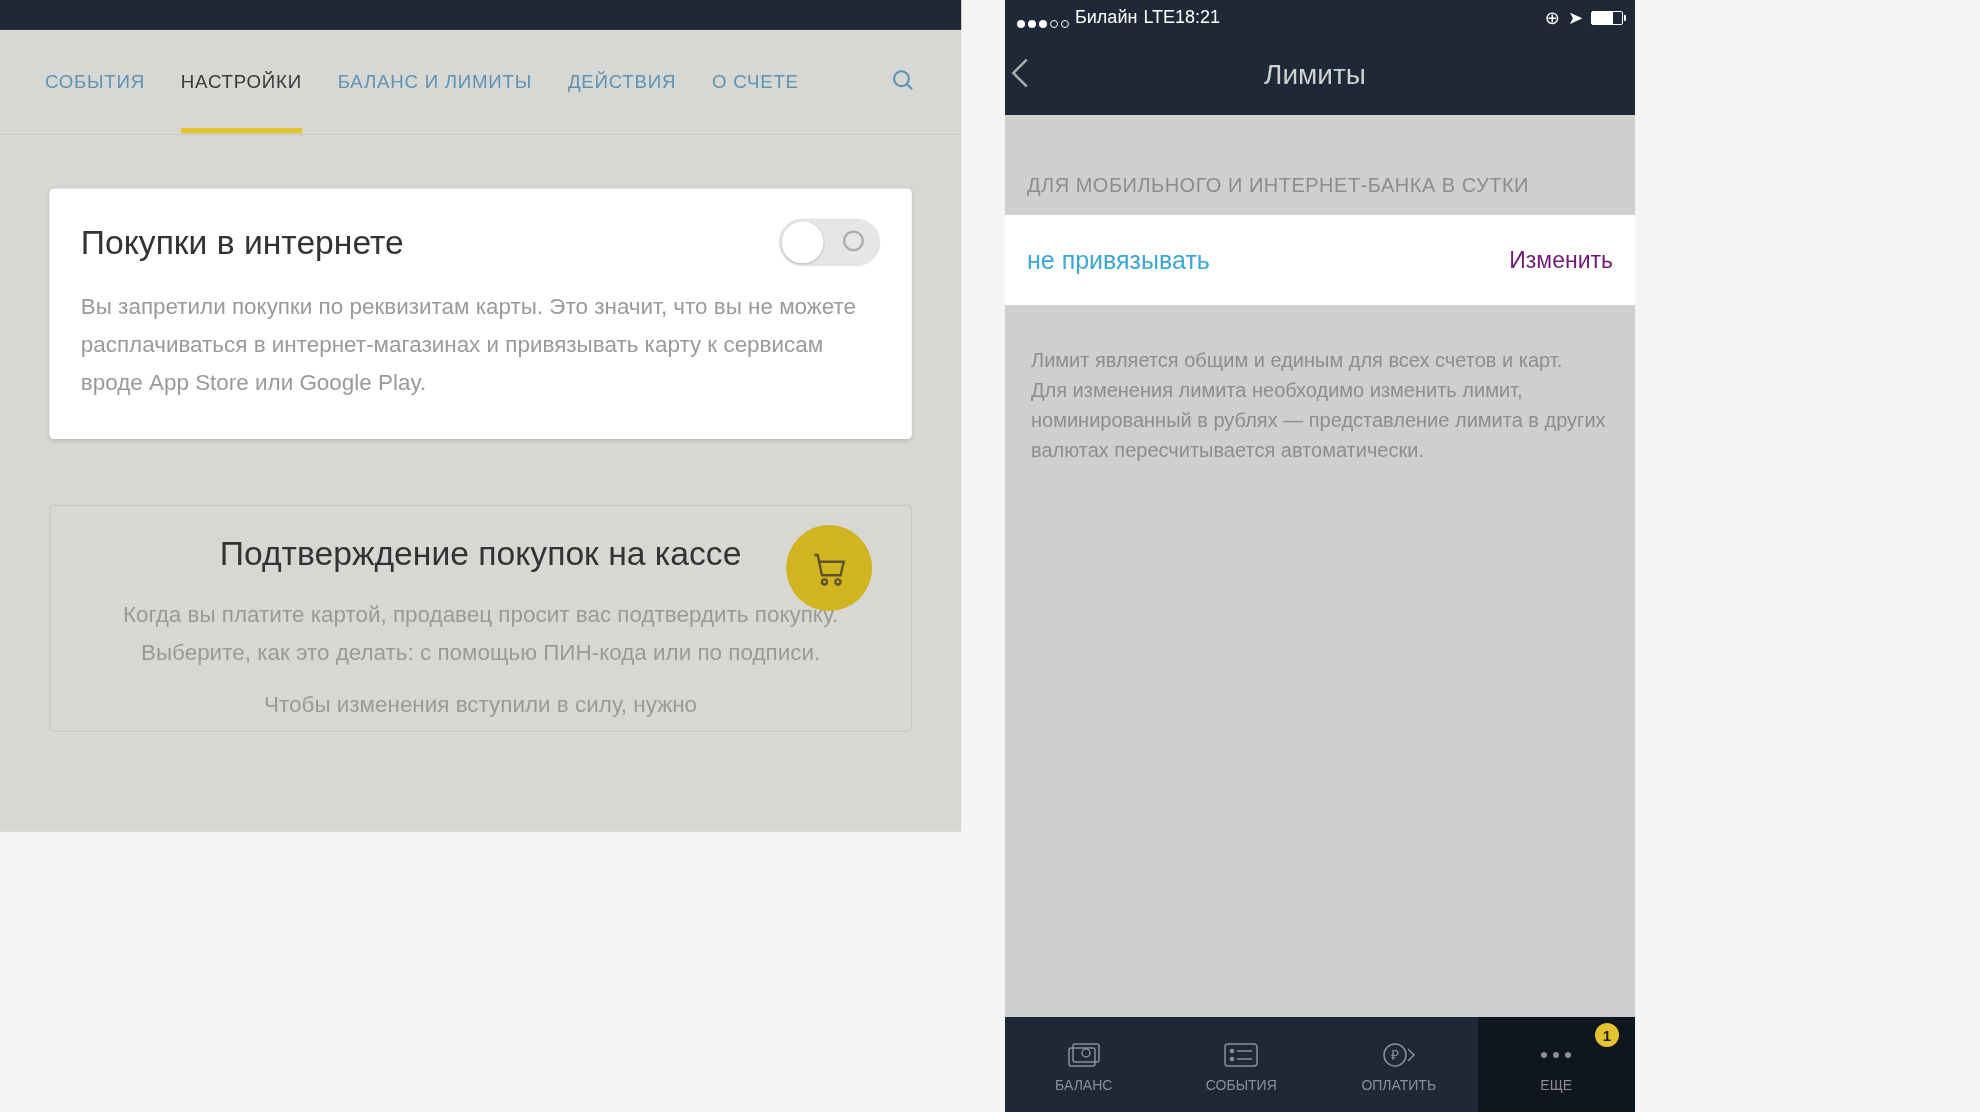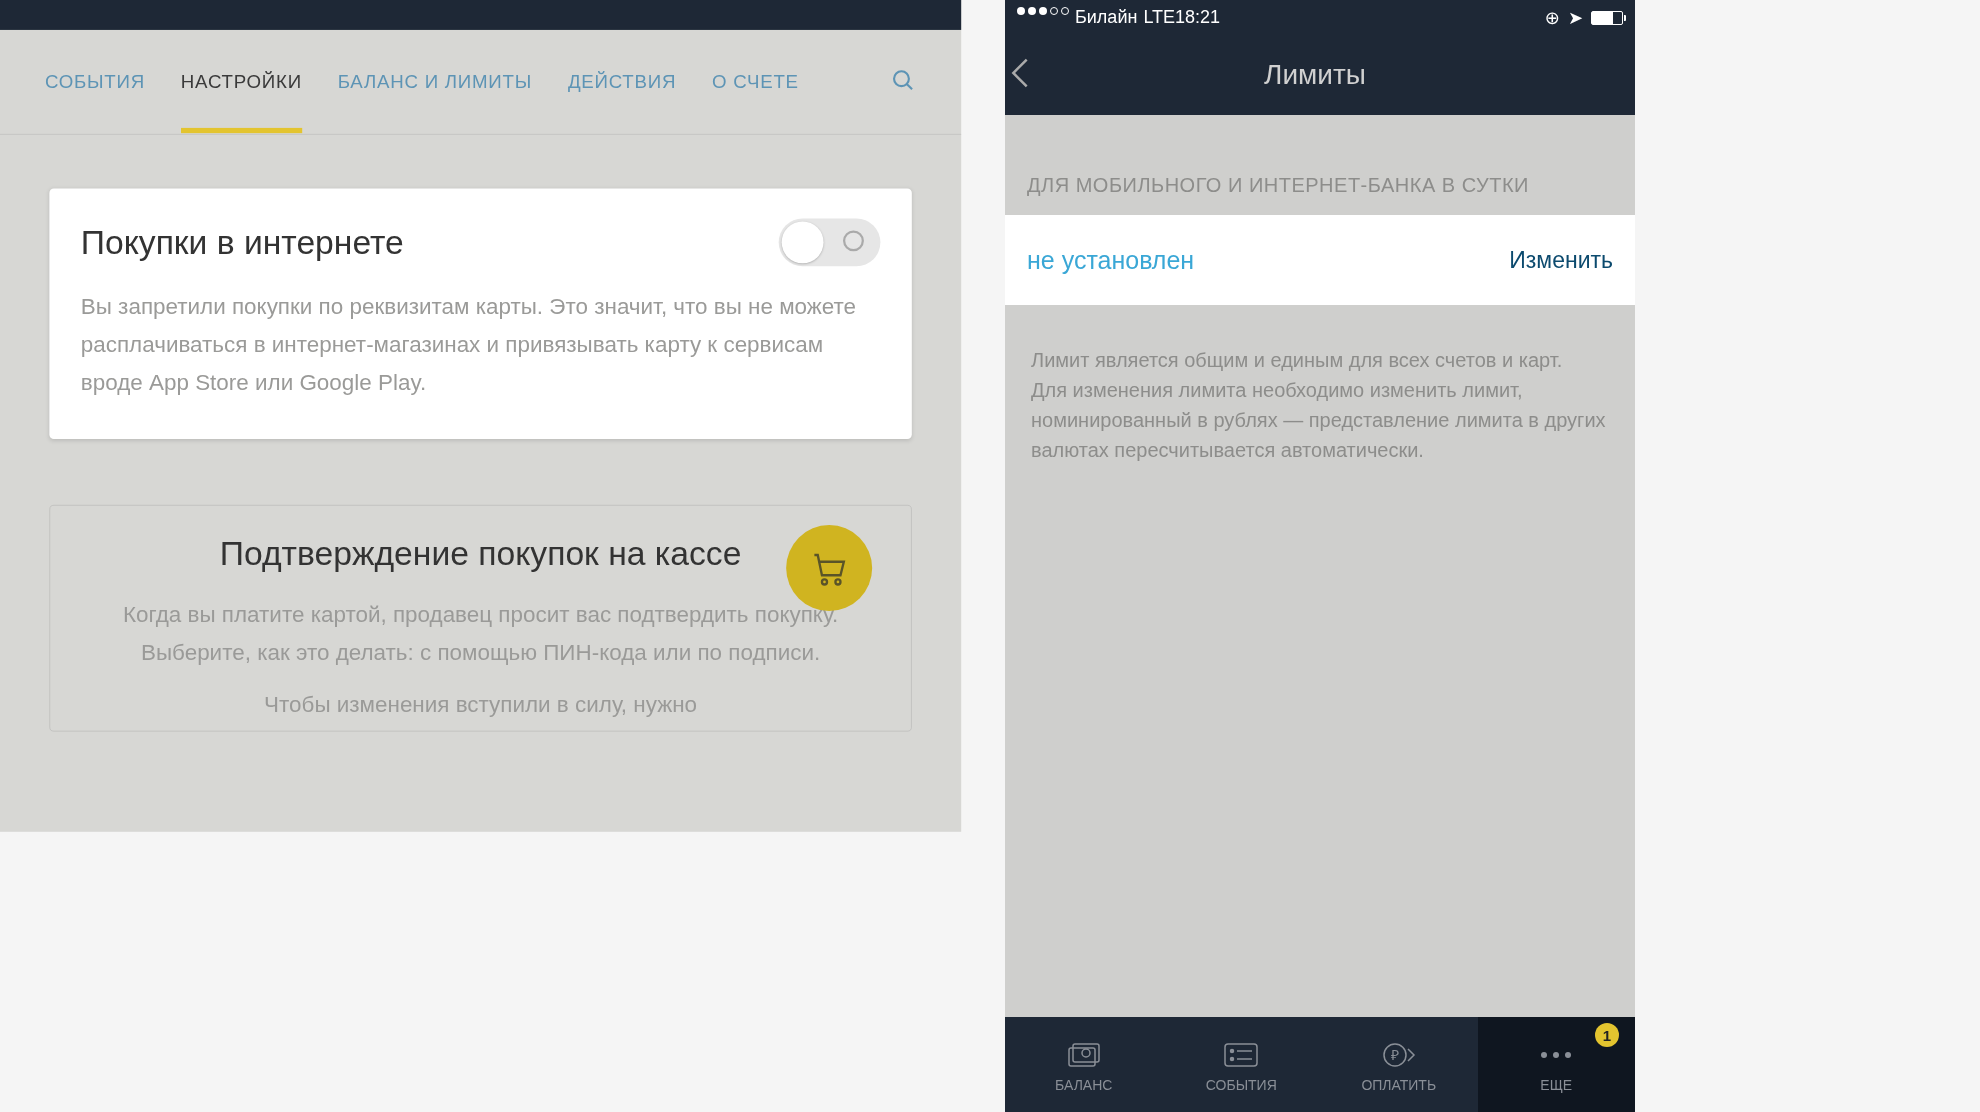--- a/index.html
+++ b/index.html
@@ -26,38 +26,38 @@
 .card-desc { font-size: 30px; line-height: 1.7; color: #9a9a98; font-weight: 300; }
 
 .card2 { background: #d7d7d4; border: 1px solid #bcbcba; border-radius: 6px; padding: 38px 50px 10px; position: relative; text-align: center; }
 .card2-title { font-size: 45px; font-weight: 300; color: #333; margin-bottom: 30px; }
 .card2-desc { font-size: 30px; line-height: 1.7; color: #9a9a98; font-weight: 300; }
 .cart-badge { position: absolute; right: 52px; top: 26px; width: 115px; height: 115px; background: #d0b420; border-radius: 50%; display: flex; align-items: center; justify-content: center; }
 
 
 .right-phone { width: 630px; height: 1112px; background: #cfcfcd; position: relative; margin-left: -310px; }
 .status-bar { height: 35px; background: #1e2836; color: #fff; display: flex; align-items: center; padding: 0 12px; font-size: 18px; }
-.status-left { display: flex; align-items: flex-start; gap: 6px; }
+.status-left { display: flex; align-items: flex-end; gap: 6px; }
 .dots { display: flex; gap: 3px; }
 .dot { width: 8px; height: 8px; border-radius: 50%; background: #fff; }
 .dot.empty { background: transparent; border: 1px solid #fff; }
 .status-center { flex: 1; }
 .status-right { display: flex; align-items: center; gap: 8px; }
 .battery { width: 32px; height: 14px; border: 1px solid #fff; border-radius: 2px; position: relative; }
 .battery::after { content:""; position:absolute; right:-4px; top:3px; width:2px; height:6px; background:#fff; border-radius:0 1px 1px 0; }
 .battery-fill { width: 70%; height: 100%; background: #fff; }
 
 .nav-bar { height: 80px; background: #1e2836; display: flex; align-items: center; padding: 0 5px; }
 .back-btn { color: #999; cursor: pointer; }
 .nav-title { flex: 1; text-align: center; color: #d0d0d0; font-size: 28px; font-weight: 300; margin-left: -30px; }
 
 .section-header { padding: 56px 22px 16px; font-size: 20px; color: #8d8d8b; letter-spacing: 0.5px; line-height: 1.4; }
 .limit-row { background: #fff; height: 90px; display: flex; align-items: center; padding: 0 22px; justify-content: space-between; }
 .limit-value { color: #3aa7d6; font-size: 25px; }
-.limit-action { color: #0c4a6e; font-size: 23px; }
+.limit-action { color: #701a75; font-size: 23px; }
 .section-footer { padding: 40px 26px; font-size: 20px; color: #8d8d8b; line-height: 1.5; }
 
 .tab-bar { position: absolute; bottom: 0; left: 0; right: 0; height: 95px; background: #1e2836; display: flex; }
 .tab-item { flex: 1; display: flex; flex-direction: column; align-items: center; justify-content: center; gap: 4px; color: #8a8f97; font-size: 14px; cursor: pointer; position: relative; }
 .tab-item.active { background: #0f1620; }
 .tab-icon { height: 36px; display: flex; align-items: center; justify-content: center; }
 .badge { position: absolute; top: 6px; right: 16px; width: 24px; height: 24px; background: #e3c42f; color: #222; border-radius: 50%; display: flex; align-items: center; justify-content: center; font-size: 15px; font-weight: 600; }
 </style>
 </head>
 <body>
@@ -133,21 +133,21 @@
       <svg width="20" height="34" viewBox="0 0 12 20" fill="none" stroke="#aaa" stroke-width="1.5">
           <path d="M10 2 L2 10 L10 18"></path>
         </svg>
     </div>
     <div class="nav-title">Лимиты</div>
   </div>
 
   <div class="section-header">ДЛЯ МОБИЛЬНОГО И ИНТЕРНЕТ-БАНКА В СУТКИ</div>
 
   <div class="limit-row">
-    <span class="limit-value">не установлен</span>
+    <span class="limit-value">не привязывать</span>
     <span class="limit-action">Изменить</span>
   </div>
 
   <div class="section-footer" style="white-space:pre-line">Лимит является общим и единым для всех счетов и карт.
 Для изменения лимита необходимо изменить лимит, номинированный в рублях — представление лимита в других валютах пересчитывается автоматически.</div>
 
   <div class="tab-bar">
     <div class="tab-item">
       <div class="tab-icon">
         <svg width="40" height="30" viewBox="0 0 40 30" fill="none" stroke="#8a8f97" stroke-width="1.5">

